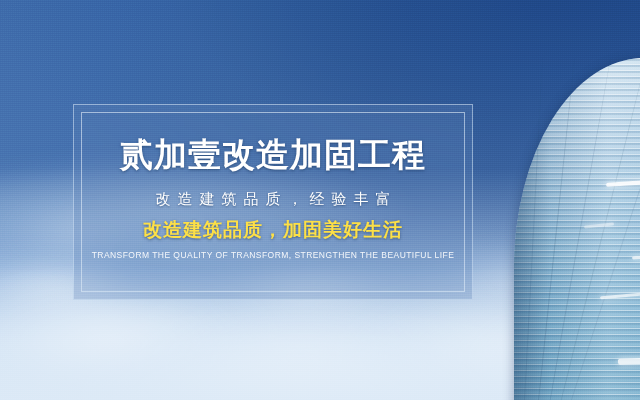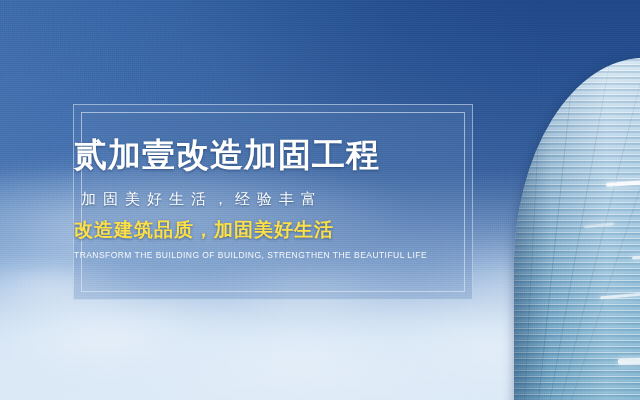--- a/index.html
+++ b/index.html
@@ -194,20 +194,21 @@
     right: 7px;
     bottom: 7px;
     border: 1px solid rgba(221,234,247,0.62);
     pointer-events: none;
   }
 
   .panel-content {
     position: absolute;
     left: 0; right: 0;
     top: 30px;
+    text-align: center;
   }
 
   .title {
     margin: 0;
     font-size: 33px;
     line-height: 40px;
     font-weight: bold;
     color: #ffffff;
     letter-spacing: 1px;
     text-shadow: 0 1px 3px rgba(18,46,84,0.55);
@@ -289,20 +290,20 @@
       <div class="glint g5"></div>
 
       <div class="tower-shade"></div>
     </div>
   </div>
 
   <div class="panel">
     <div class="panel-inner-border"></div>
     <div class="panel-content">
       <h1 class="title">贰加壹改造加固工程</h1>
-      <p class="subtitle">加固美好生活，经验丰富</p>
+      <p class="subtitle">改造建筑品质，经验丰富</p>
       <p class="slogan">改造建筑品质，加固美好生活</p>
-      <p class="slogan-en">TRANSFORM THE BUILDING OF BUILDING, STRENGTHEN THE BEAUTIFUL LIFE</p>
+      <p class="slogan-en">TRANSFORM THE QUALITY OF TRANSFORM, STRENGTHEN THE BEAUTIFUL LIFE</p>
     </div>
   </div>
 
   <div class="grain"></div>
 </div>
 
 </body></html>

